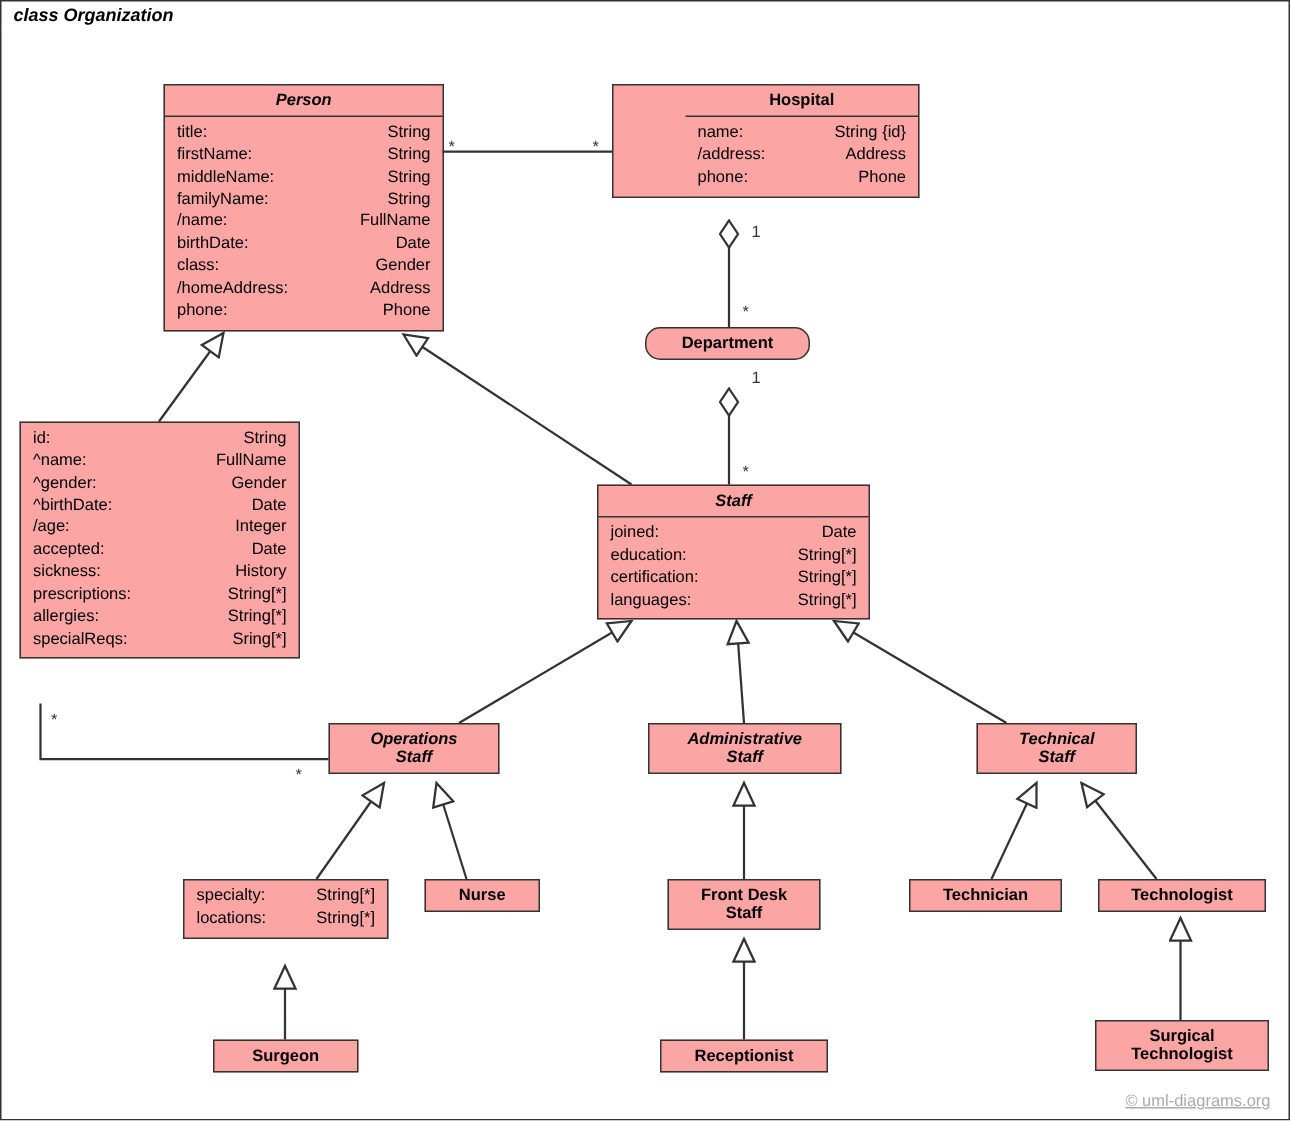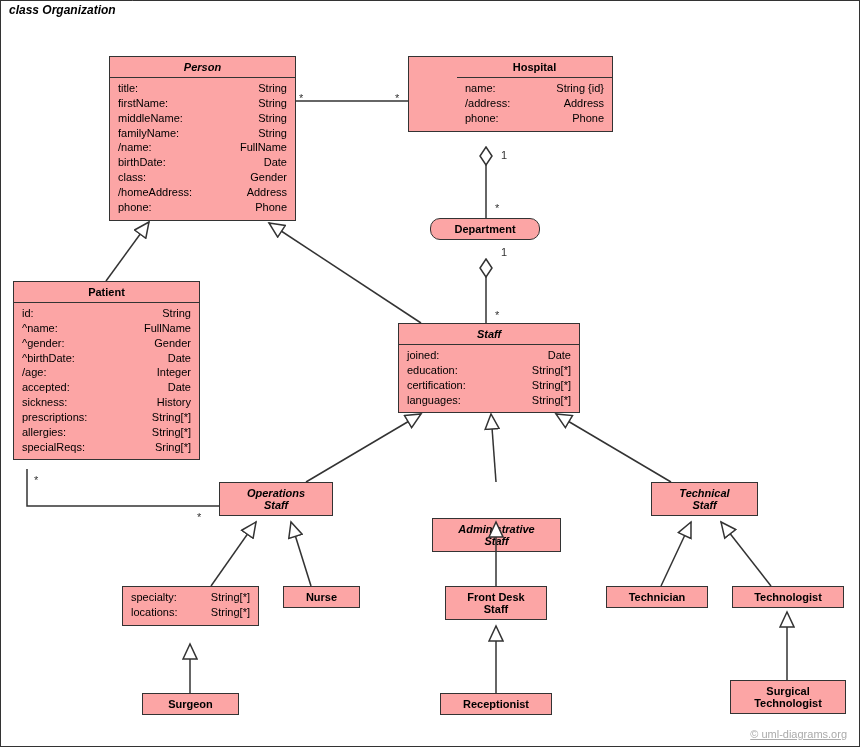--- a/index.html
+++ b/index.html
@@ -147,21 +147,20 @@
           <span class="attr-type">Phone</span>
         </div>
       </div>
   </div>
 
   <div class="class-box" id="box-department" style="left:429px; top:217px; width:108px;border-radius:10px;">
     <div class="class-title plain no-border">Department</div>
   </div>
 
   <div class="class-box" id="box-patient" style="left:12px; top:280px; width:185px;">
-    <div class="class-title plain">Patient</div>
     <div class="class-attrs" id="attrs-patient">
         <div class="attr-row">
           <span class="attr-name">id:</span>
           <span class="attr-type">String</span>
         </div>
         <div class="attr-row">
           <span class="attr-name">^name:</span>
           <span class="attr-type">FullName</span>
         </div>
         <div class="attr-row">
@@ -220,21 +219,21 @@
         </div>
       </div>
   </div>
 
   <div class="class-box" id="box-ops" style="left:218px; top:481px; width:112px;">
     <div class="class-title no-border">
       <span>Operations</span><br><span>Staff</span>
     </div>
   </div>
 
-  <div class="class-box" id="box-admin" style="left:431px; top:481px; width:127px;margin-top:36px;">
+  <div class="class-box" id="box-admin" style="left:431px; top:481px; width:127px;">
     <div class="class-title no-border">
       <span>Administrative</span><br><span>Staff</span>
     </div>
   </div>
 
   <div class="class-box" id="box-tech" style="left:650px; top:481px; width:105px;">
     <div class="class-title no-border">
       <span>Technical</span><br><span>Staff</span>
     </div>
   </div>

